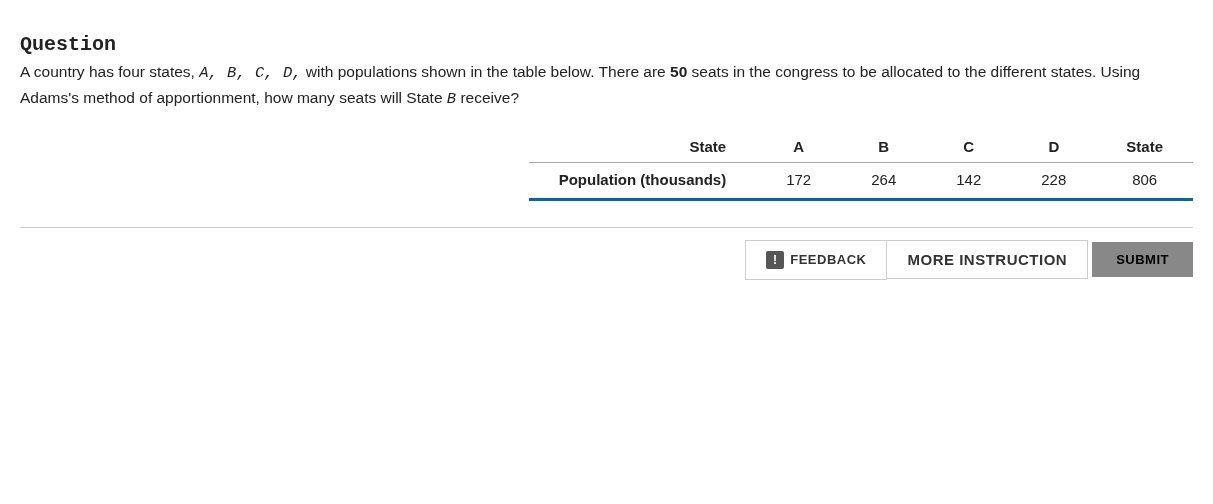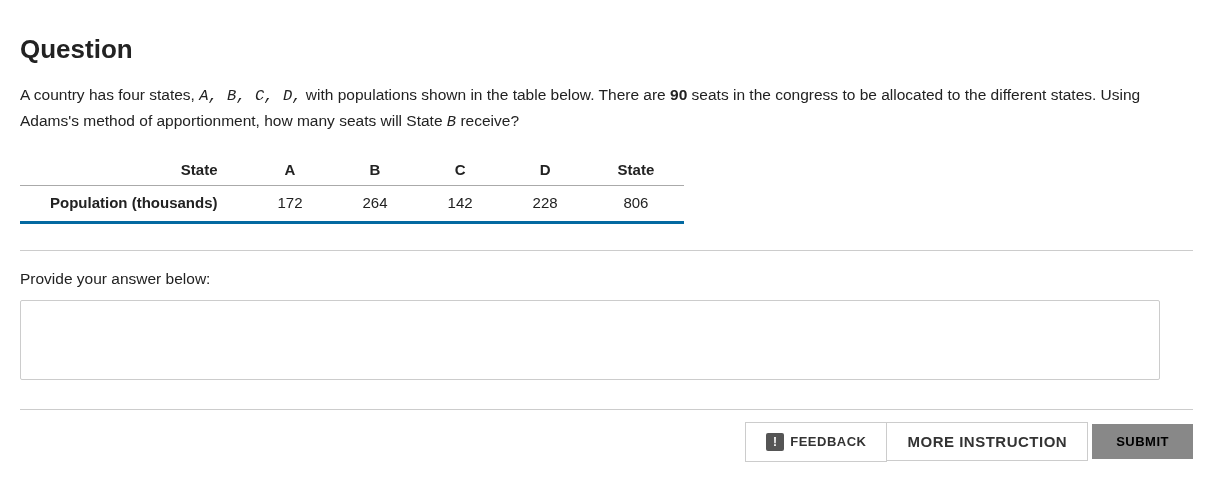--- a/index.html
+++ b/index.html
@@ -24,45 +24,44 @@
       display: flex;
       flex-direction: column;
     }
 
     .question-section {
       padding: 10px 0 16px 0;
       border-bottom: 1px solid #cccccc;
     }
 
     .question-title {
-      font-size: 26px;
-      font-weight: bold;
-      font-family: Liberation Sans, sans-serif;
-      margin-bottom: 14px;
+      font-size: 20px;
+      font-weight: bold;
+      font-family: Liberation Mono, monospace;
     }
 
     .question-text {
       font-family: Arial, sans-serif;
       font-size: 15.5px;
       line-height: 1.6;
       margin-bottom: 20px;
     }
 
     .question-text .italic-state {
       font-style: italic;
       font-family: Liberation Mono, monospace;
     }
 
     .question-text .bold-num {
       font-weight: bold;
     }
 
     .table-container {
       display: flex;
-      justify-content: flex-start;
+      justify-content: flex-end;
       margin: 10px 0 10px 0;
     }
 
     .data-table {
       border-collapse: collapse;
       min-width: 500px;
     }
 
     .data-table th {
       font-family: Arial, sans-serif;
@@ -182,21 +181,21 @@
   </style>
 </head>
 <body>
 
 <div class="page-container">
 
   <div class="question-section">
     <h1 class="question-title">Question</h1>
 
     <p class="question-text">
-      <span>A country has four states, </span><span class="italic-state">A, B, C, D,</span><span> with populations shown in the table below. There are </span><span class="bold-num">90</span><span> seats in the congress to be allocated to the different states. Using Adams's method of apportionment, how many seats will State </span><span class="italic-state">B</span><span> receive?</span>
+      <span>A country has four states, </span><span class="italic-state">A, B, C, D,</span><span> with populations shown in the table below. There are </span><span class="bold-num">50</span><span> seats in the congress to be allocated to the different states. Using Adams's method of apportionment, how many seats will State </span><span class="italic-state">B</span><span> receive?</span>
     </p>
 
     <div class="table-container">
       <table class="data-table">
         <thead>
           <tr>
             <th class="row-header">State</th>
             <th>A</th>
             <th>B</th>
             <th>C</th>
@@ -211,26 +210,20 @@
             <td>264</td>
             <td>142</td>
             <td>228</td>
             <td>806</td>
           </tr>
         </tbody>
       </table>
     </div>
   </div>
 
-  <div class="answer-section">
-    <p class="provide-answer-label">Provide your answer below:</p>
-    <div class="answer-input-area">
-      <textarea class="answer-textarea" style=""></textarea>
-    </div>
-  </div>
 
   <div class="bottom-bar">
     <button class="feedback-button">
       <span class="feedback-icon">!</span>
       <span>FEEDBACK</span>
     </button>
     <button class="more-instruction-button">
       <span>MORE INSTRUCTION</span>
     </button>
     <button class="submit-button">

